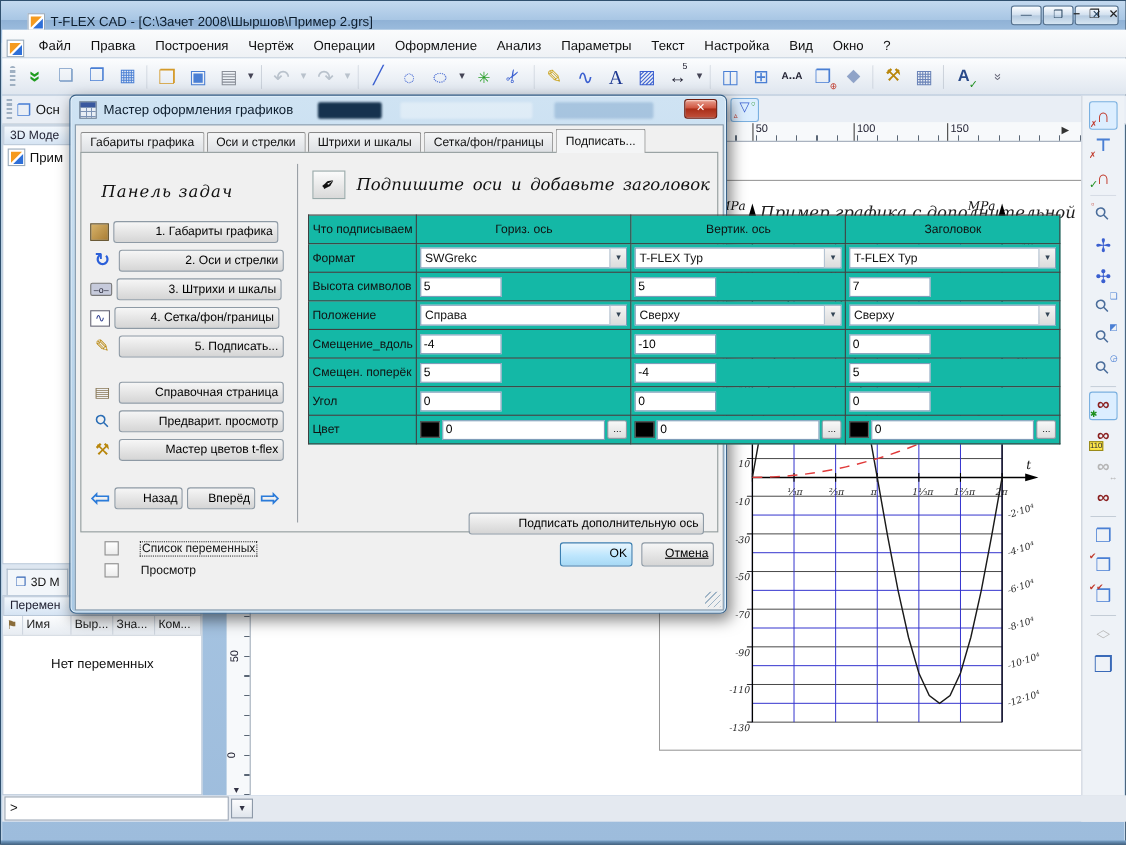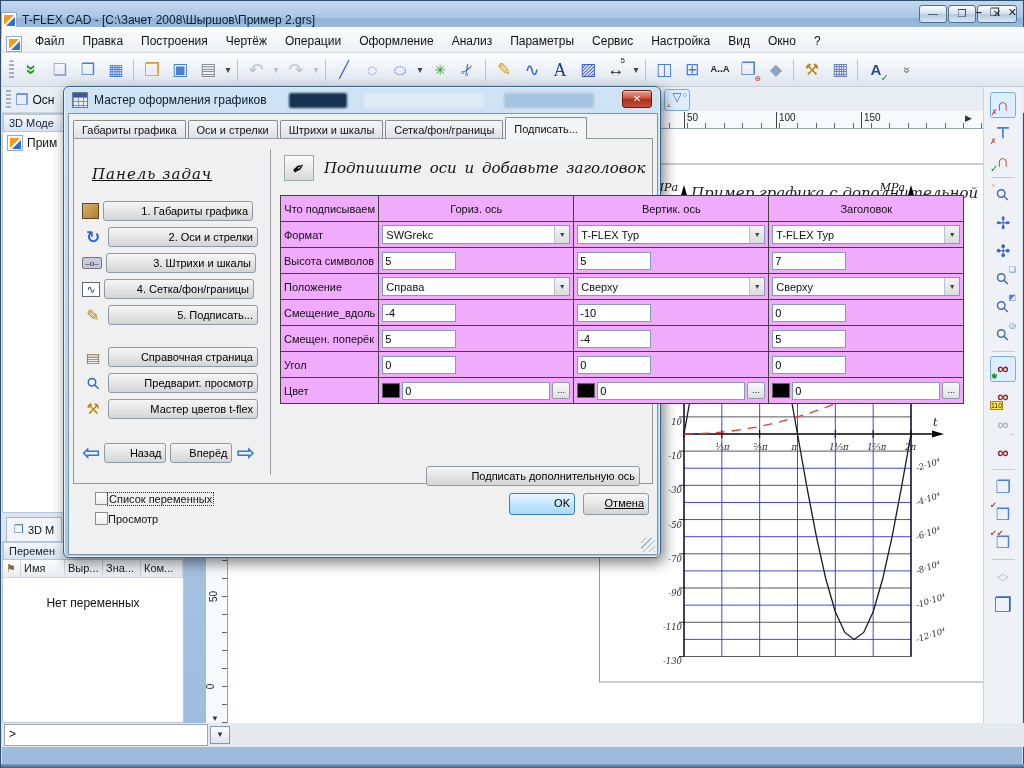--- a/index.html
+++ b/index.html
@@ -5,21 +5,21 @@
   * { margin:0; padding:0; box-sizing:border-box; }
   html,body { width:1024px; height:768px; overflow:hidden; }
   body { font-family:"Liberation Sans","DejaVu Sans",sans-serif; font-size:12px; color:#111; background:#888; }
   .abs { position:absolute; }
 
   
   #win { position:relative; width:1024px; height:768px; background:linear-gradient(#b7d3ec,#9dbcdc);
          border:1px solid #30506e; box-shadow:inset 0 0 0 1px #cfe2f2; }
   #titlebar { position:absolute; left:0; top:0; width:100%; height:38px;
               background:linear-gradient(#c3d9ef 0%,#a8c6e4 45%,#90b2d6 46%,#a9c8e6 100%);
-              display:flex; align-items:center; padding-left:0; }
+              display:flex; align-items:center; padding-left:24px; }
   #title-text { font-size:12px; color:#0c1c2c; margin-left:5px; white-space:nowrap; }
   .tflex-logo { width:16px; height:16px; position:relative; background:#fff; border:1px solid #9ab;
                 display:inline-block; }
   .tflex-logo:before { content:""; position:absolute; left:2px; top:2px; border-style:solid;
                 border-width:10px 10px 0 0; border-color:#f59a1e transparent transparent transparent; }
   .tflex-logo:after { content:""; position:absolute; right:1px; bottom:1px; border-style:solid;
                 border-width:0 0 9px 9px; border-color:transparent transparent #2e6fd8 transparent; }
   #win-buttons { position:absolute; right:6px; top:4px; display:flex; gap:1px; }
   .wbtn { width:28px; height:18px; border:1px solid #55708c; border-radius:3px;
           background:linear-gradient(#fdfeff,#cfdeee 50%,#b6cbe0 51%,#d6e5f2);
@@ -129,58 +129,58 @@
   #dlg-tabs { position:absolute; left:4px; top:3px; display:flex; align-items:flex-end; height:22px; }
   .tab { background:linear-gradient(#f5f6f7,#dcdfe3); border:1px solid #8a8a8a; border-bottom:none;
          padding:3px 8px 2px; font-size:11px; margin-right:2px; border-radius:2px 2px 0 0; height:19px; }
   .tab.active { background:#f4f5f6; height:22px; padding-top:5px; position:relative; z-index:2; }
   #dlg-pane { position:absolute; left:4px; top:24px; width:580px; height:346px; background:#f0f0f0;
               border:1px solid #919b9c; }
   #task-sep { position:absolute; left:196px; top:10px; width:1px; height:326px; background:#9aa0a6; }
 
   
   #task-title { position:absolute; left:18px; top:26px; font:italic 15px "DejaVu Serif",serif;
-                text-decoration:underline; letter-spacing:1px; color:#101010; }
+                letter-spacing:1px; color:#101010; }
   .step-row { position:absolute; left:8px; display:flex; align-items:center; gap:4px; }
   .step-icon { width:22px; height:20px; display:flex; align-items:center; justify-content:center;
                font-size:14px; }
   .dlg-btn { background:linear-gradient(#f6f6f6,#e2e2e2 60%,#d5d5d5); border:1px solid #8e9aa5;
              border-radius:3px; font-size:11px; text-align:right; padding:3px 4px; color:#000; }
   .step-btn { width:150px; }
   .nav-arrow { font-size:22px; color:#2b7bd9; font-weight:bold; line-height:20px; }
 
   
   #head-icon { position:absolute; left:210px; top:16px; width:30px; height:26px;
                background:linear-gradient(#fbfbfb,#d9d9d9); border:1px solid #9aa;
                display:flex; align-items:center; justify-content:center; font-size:16px; }
   #head-text { position:absolute; left:250px; top:20px; font:italic 15px "DejaVu Serif",serif;
                word-spacing:3px; color:#101010; white-space:nowrap; }
 
   
   #fmt-table { position:absolute; left:206px; top:56px; width:369px; border-collapse:collapse; }
   #fmt-table td { border:1px solid #404040; height:26px; padding:1px 3px; font-size:11px;
-                  background:#f0abfc; vertical-align:middle; }
+                  background:#14b8a6; vertical-align:middle; }
   #fmt-table td.hd { text-align:center; }
   .cell-flex { display:flex; align-items:center; gap:2px; }
   .tin { flex:1; min-width:10px; height:18px; border:1px solid #7f9db9; background:#fff;
          font-size:11px; padding:0 2px; font-family:"Liberation Sans",sans-serif; }
   .dots-btn { width:18px; height:17px; background:linear-gradient(#f8f8f8,#dfdfdf); border:1px solid #8e9aa5;
               border-radius:2px; font-size:9px; line-height:14px; text-align:center; flex:none; }
   .combo { display:flex; height:19px; border:1px solid #7f9db9; background:#fff; align-items:center; }
   .combo .cval { flex:1; padding:0 3px; font-size:11px; white-space:nowrap; overflow:hidden; }
   .combo .carrow { width:15px; height:100%; background:linear-gradient(#f4f4f4,#dcdcdc);
                    border-left:1px solid #b5c4d3; font-size:7px; text-align:center; line-height:17px; color:#345; }
   .chk { width:13px; height:13px; border:1px solid #8e8e8e; background:linear-gradient(#fff,#ececec);
          display:inline-block; text-align:center; line-height:11px; font-size:10px; color:#2c5aa0; }
   .swatch { width:18px; height:15px; background:#000; border:1px solid #666; flex:none; }
 
   #extra-axis-btn { position:absolute; left:352px; top:327px; width:214px; }
 
   
-  .dchk-row { position:absolute; left:10px; display:flex; align-items:center; gap:0; font-size:11px;padding-left:16px; }
+  .dchk-row { position:absolute; left:10px; display:flex; align-items:center; gap:20px; font-size:11px;padding-left:16px; }
   .focus-dotted { outline:1px dotted #333; padding:0 1px; }
   #ok-btn { position:absolute; left:440px; top:379px; width:66px; height:22px;
             background:linear-gradient(#eaf6fd,#bee6fd 55%,#a7d9f5); border:1px solid #3c7fb1;
             border-radius:3px; font-size:11px; }
   #cancel-btn { position:absolute; left:514px; top:379px; width:66px; height:22px;text-decoration:underline; }
   #dlg-grip { position:absolute; right:2px; bottom:2px; width:14px; height:14px;
       background:repeating-linear-gradient(135deg,#0000 0 3px,#9fb4c6 3px 4px); }
 </style>
 </head>
 <body>
@@ -202,21 +202,21 @@
     <div style="display:flex">
 
     <span class="menu-item">Файл</span>
         <span class="menu-item">Правка</span>
         <span class="menu-item">Построения</span>
         <span class="menu-item">Чертёж</span>
         <span class="menu-item">Операции</span>
         <span class="menu-item">Оформление</span>
         <span class="menu-item">Анализ</span>
         <span class="menu-item">Параметры</span>
-        <span class="menu-item">Сервис</span>
+        <span class="menu-item">Текст</span>
         <span class="menu-item">Настройка</span>
         <span class="menu-item">Вид</span>
         <span class="menu-item">Окно</span>
         <span class="menu-item">?</span>
       </div>
   </div>
   <div id="mdi-buttons">
 
   <span>–</span>
       <span>❐</span>

